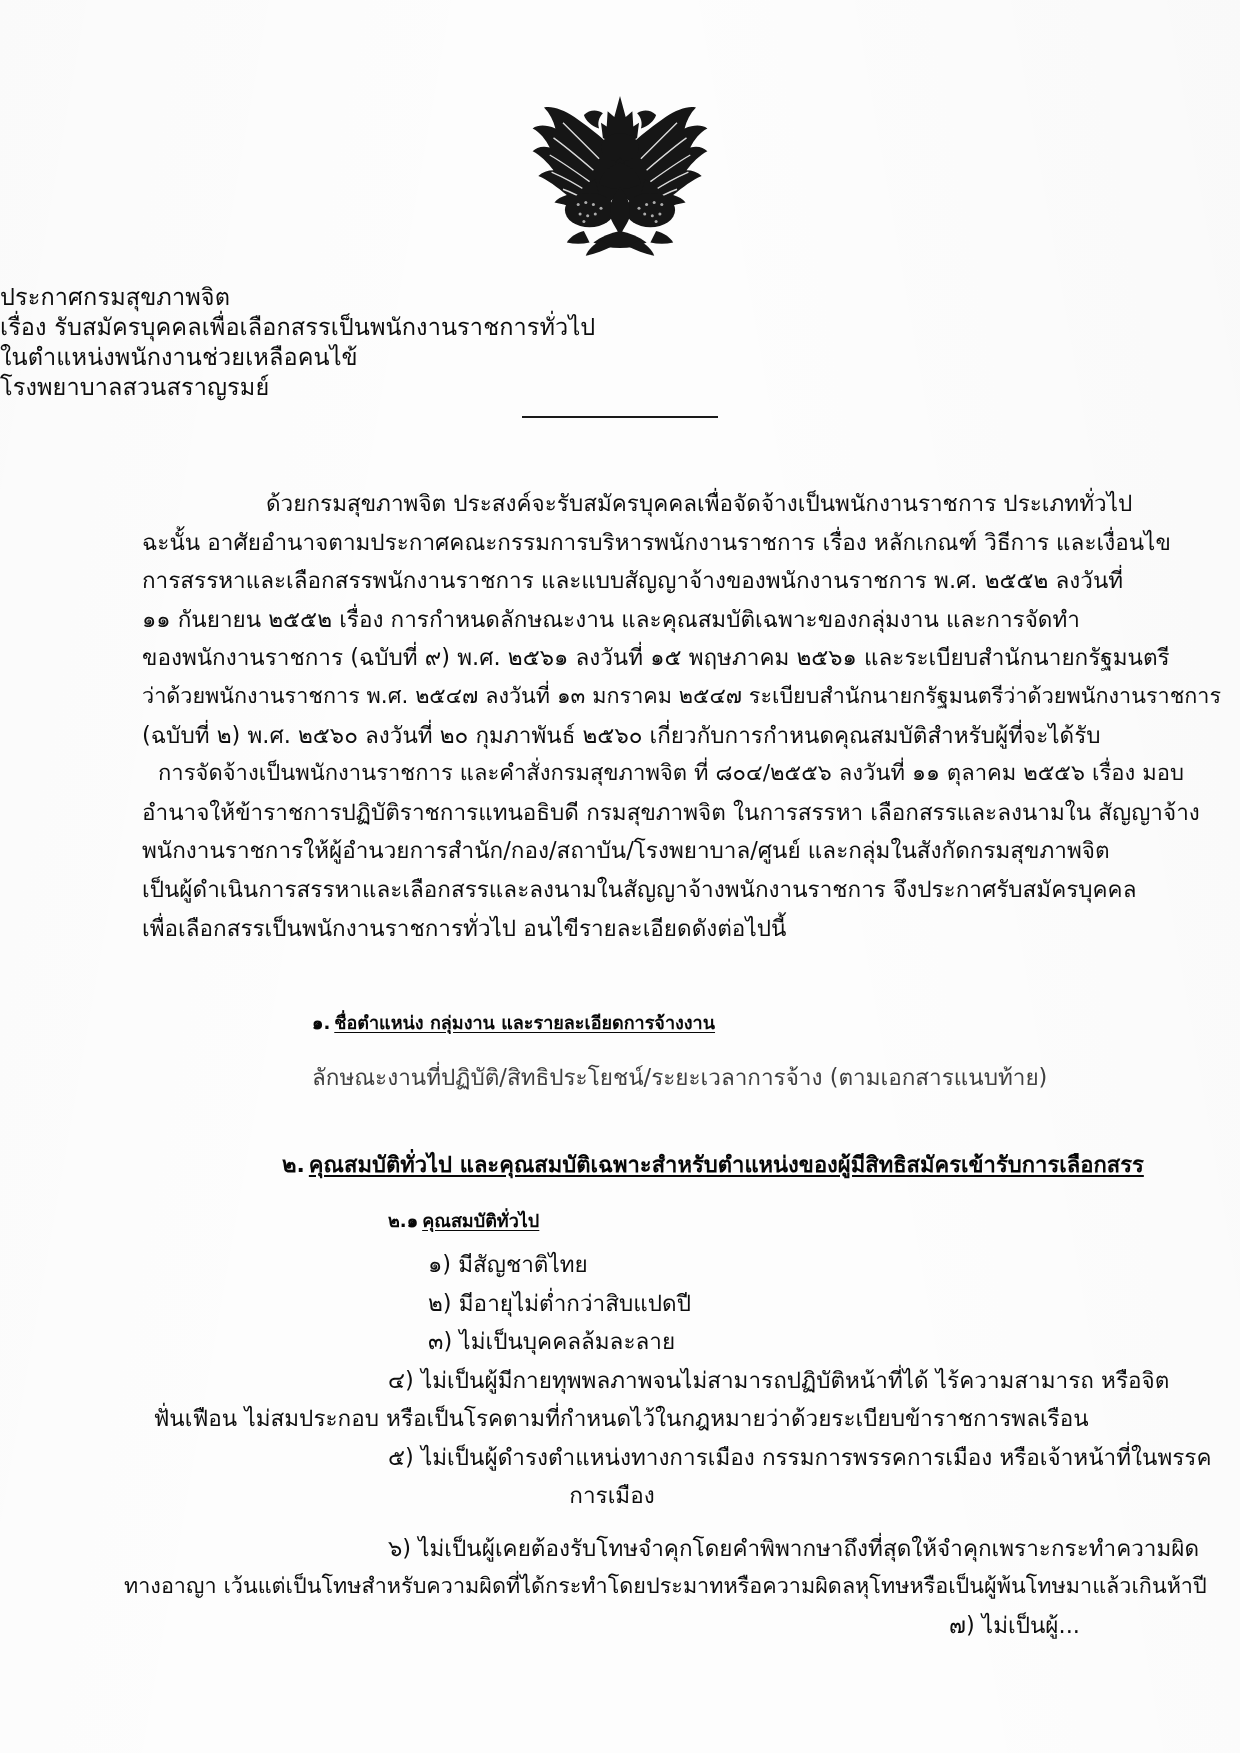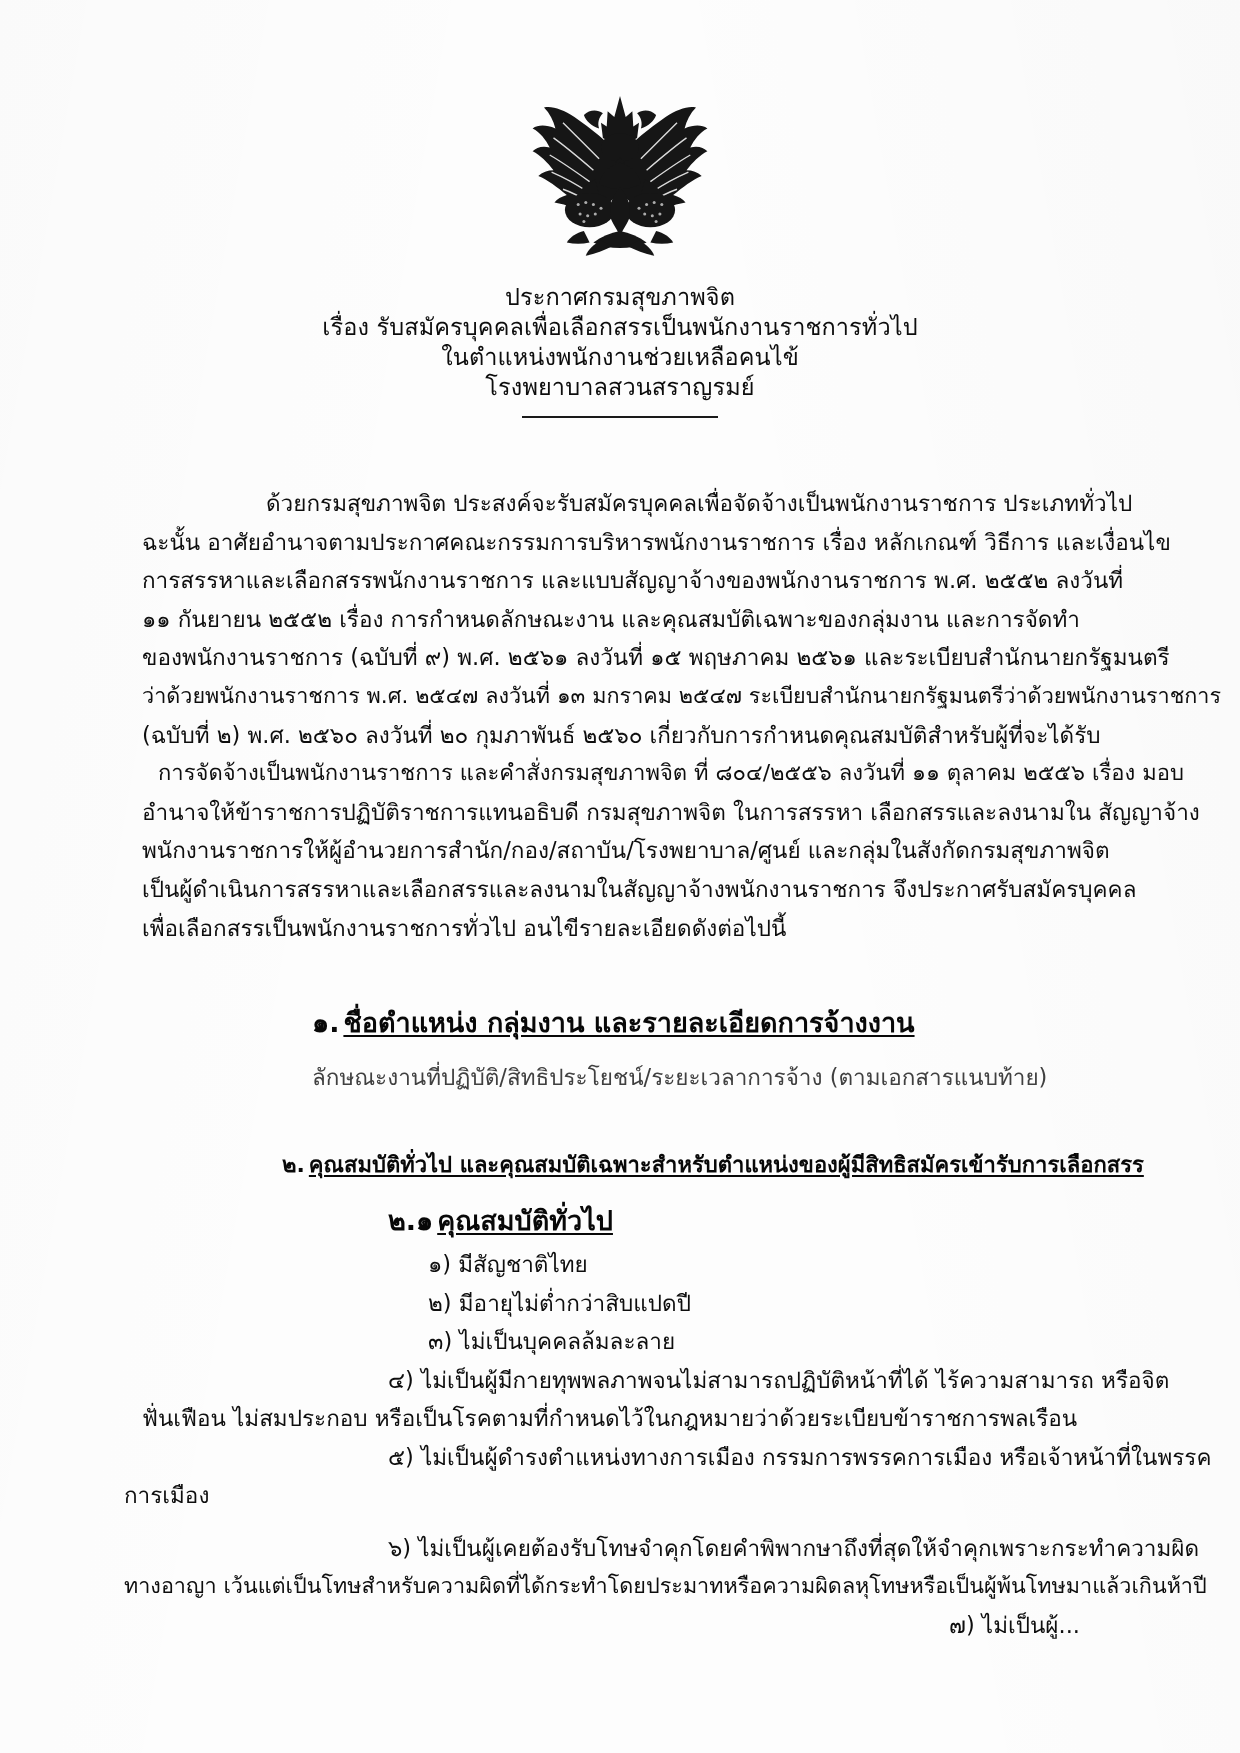--- a/index.html
+++ b/index.html
@@ -41,21 +41,20 @@
     height: 172px;
     display: block;
   }
 
   
   .title-block {
     position: absolute;
     top: 282px;
     left: 0;
     width: 100%;
-    text-align: center;
   }
   .title-line {
     font-size: 23.5px;
     line-height: 30px;
     letter-spacing: 0.1px;
     white-space: nowrap;
     color: #0d0d0d;
   }
   .divider-wrap {
     margin-top: 14px;
@@ -86,21 +85,21 @@
     width: 124px;
   }
 
   
   .section {
     position: absolute;
     left: 142px;
     width: 958px;
   }
   .sec-head {
-    font-size: 27px;
+    font-size: 18px;
     font-weight: bold;
     line-height: 36px;
     white-space: nowrap;
     color: #080808;
   }
   .sec-head .u {
     text-decoration: underline;
     text-underline-offset: 3px;
   }
   .sec-num {
@@ -118,21 +117,21 @@
     font-size: 22.5px;
     font-weight: normal;
     line-height: 37px;
     white-space: nowrap;
     color: #404040;
   }
   .pad-1 { padding-left: 170px; }
   .pad-2 { padding-left: 192px; }
   .pad-4 { padding-left: 246px; }
   .pad-5 { padding-left: 286px; }
-  .pad-0 { padding-left: 0; }
+  .pad-0 { padding-left: 0; text-align: center; }
 
   .list-line {
     font-size: 22.5px;
     line-height: 38.5px;
     white-space: nowrap;
     color: #0e0e0e;
   }
   .list-cont {
     font-size: 22.5px;
     line-height: 38.5px;

